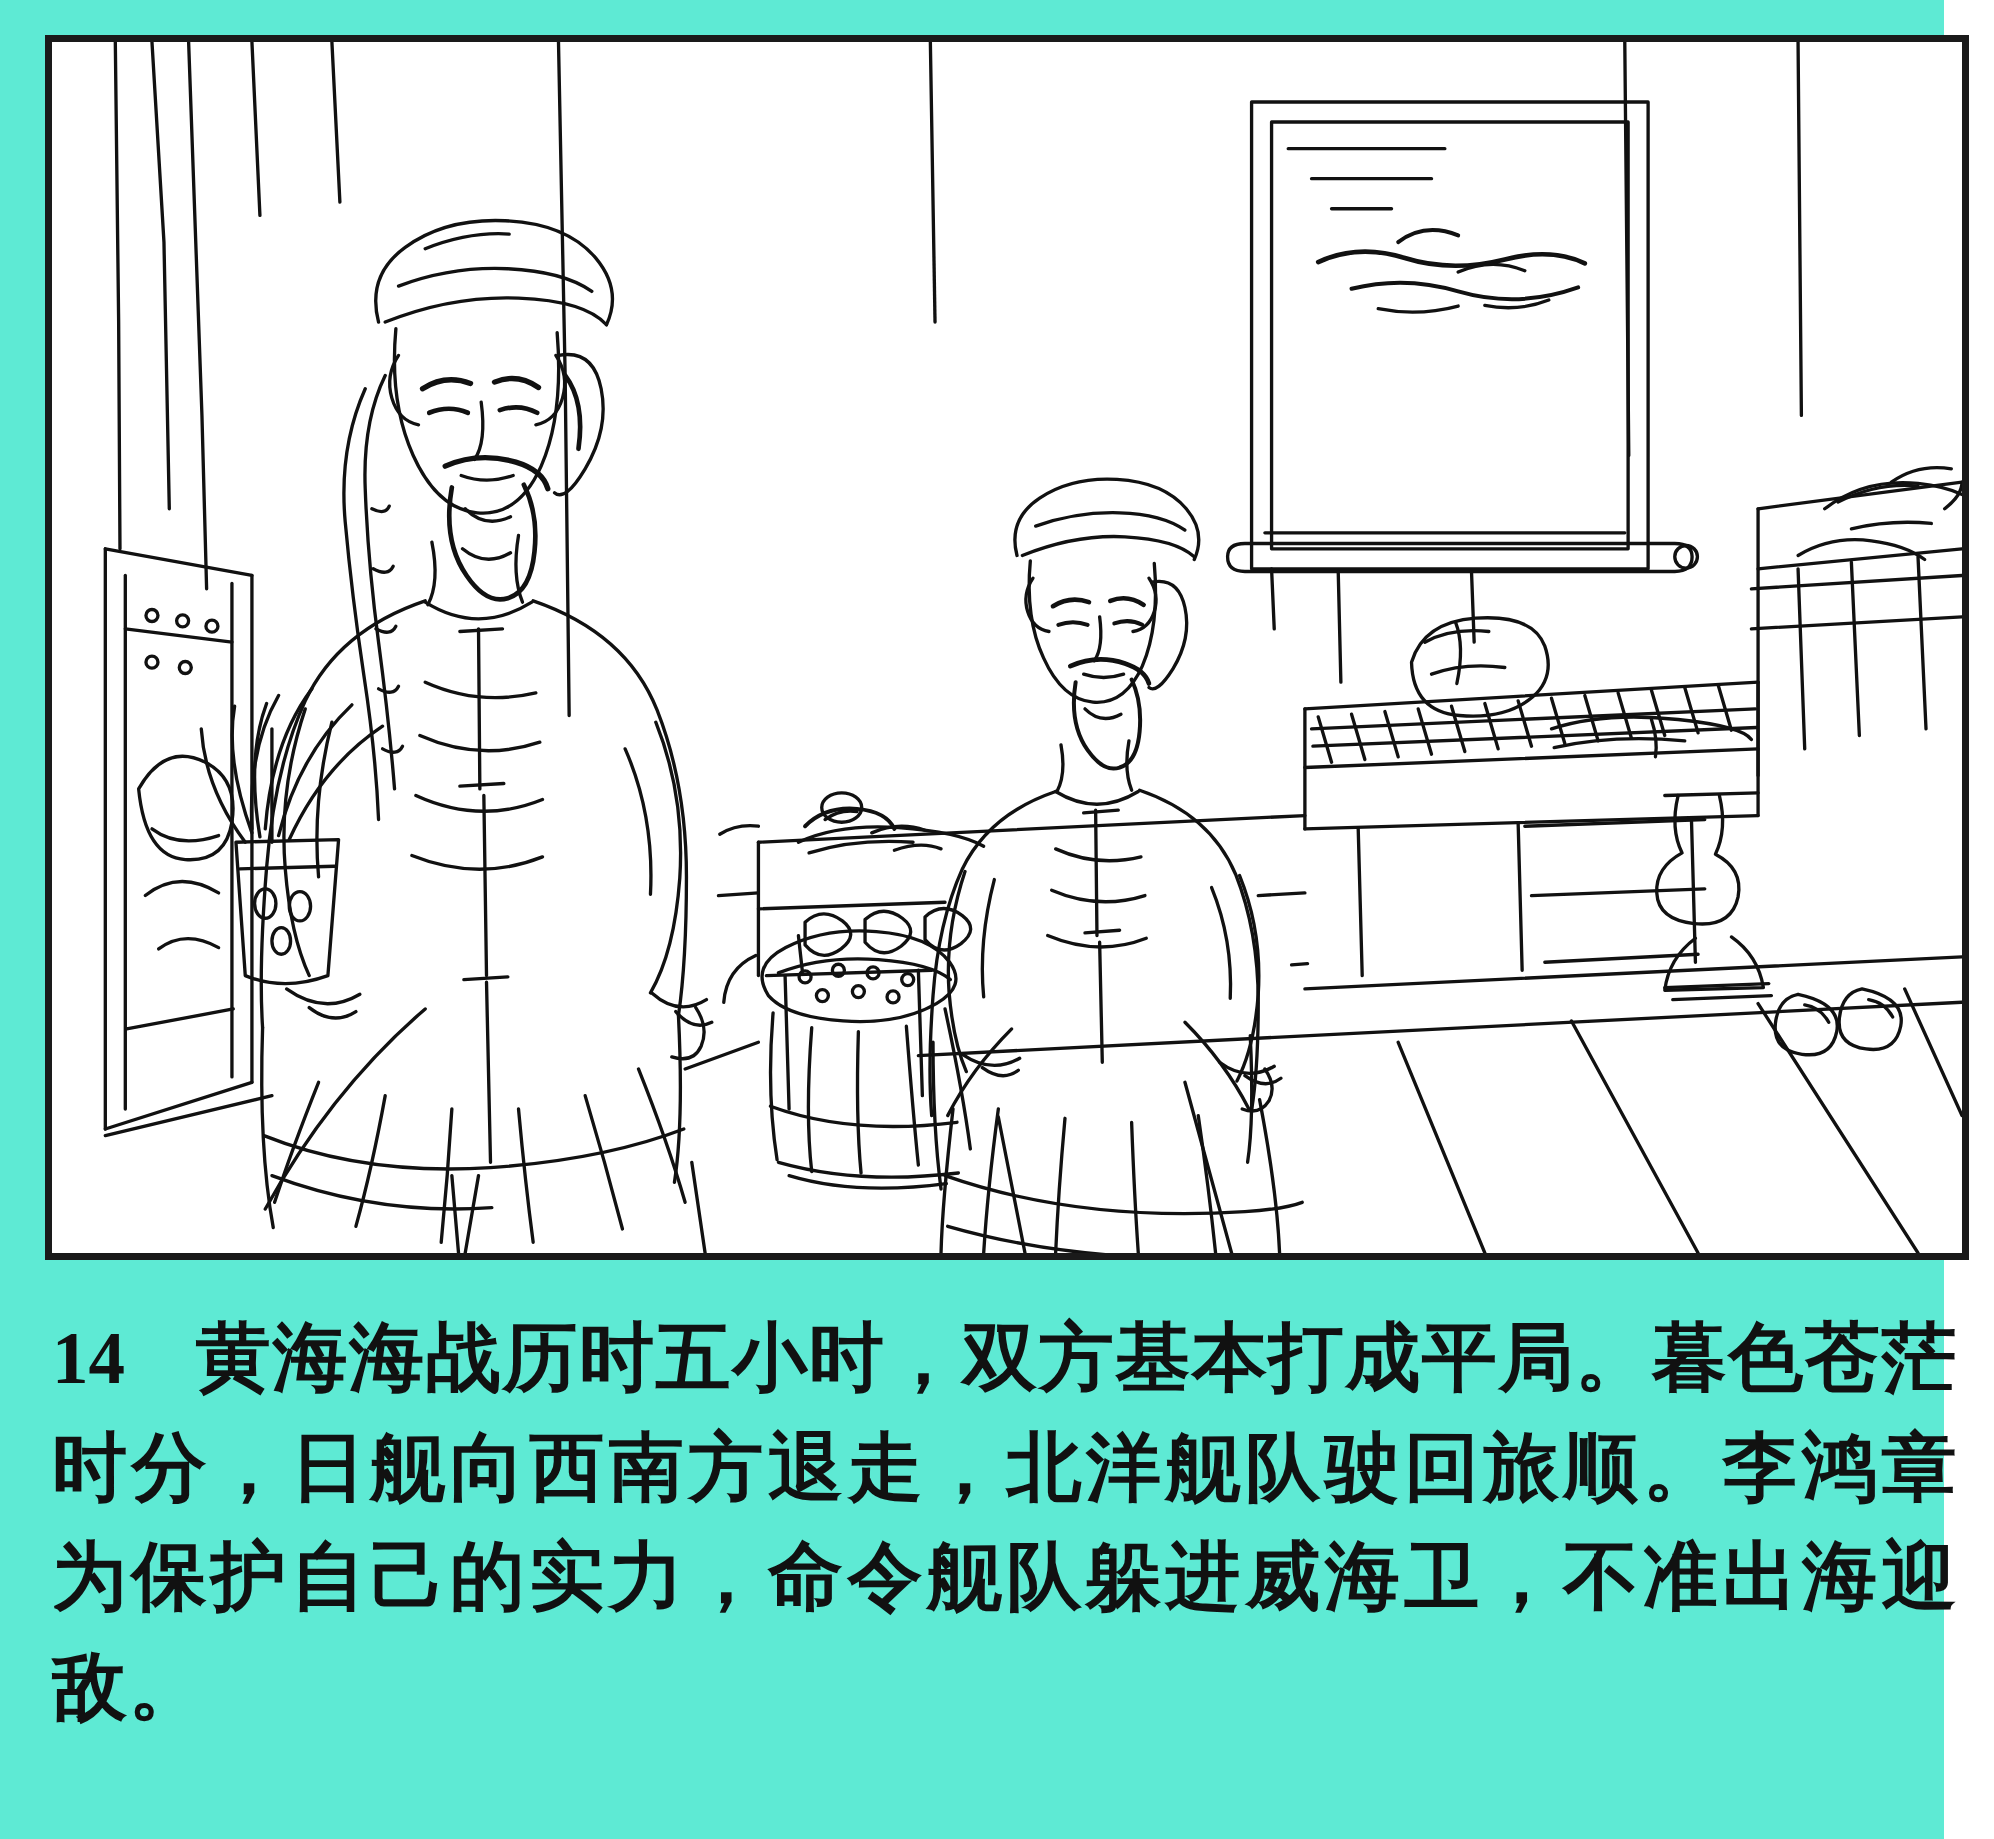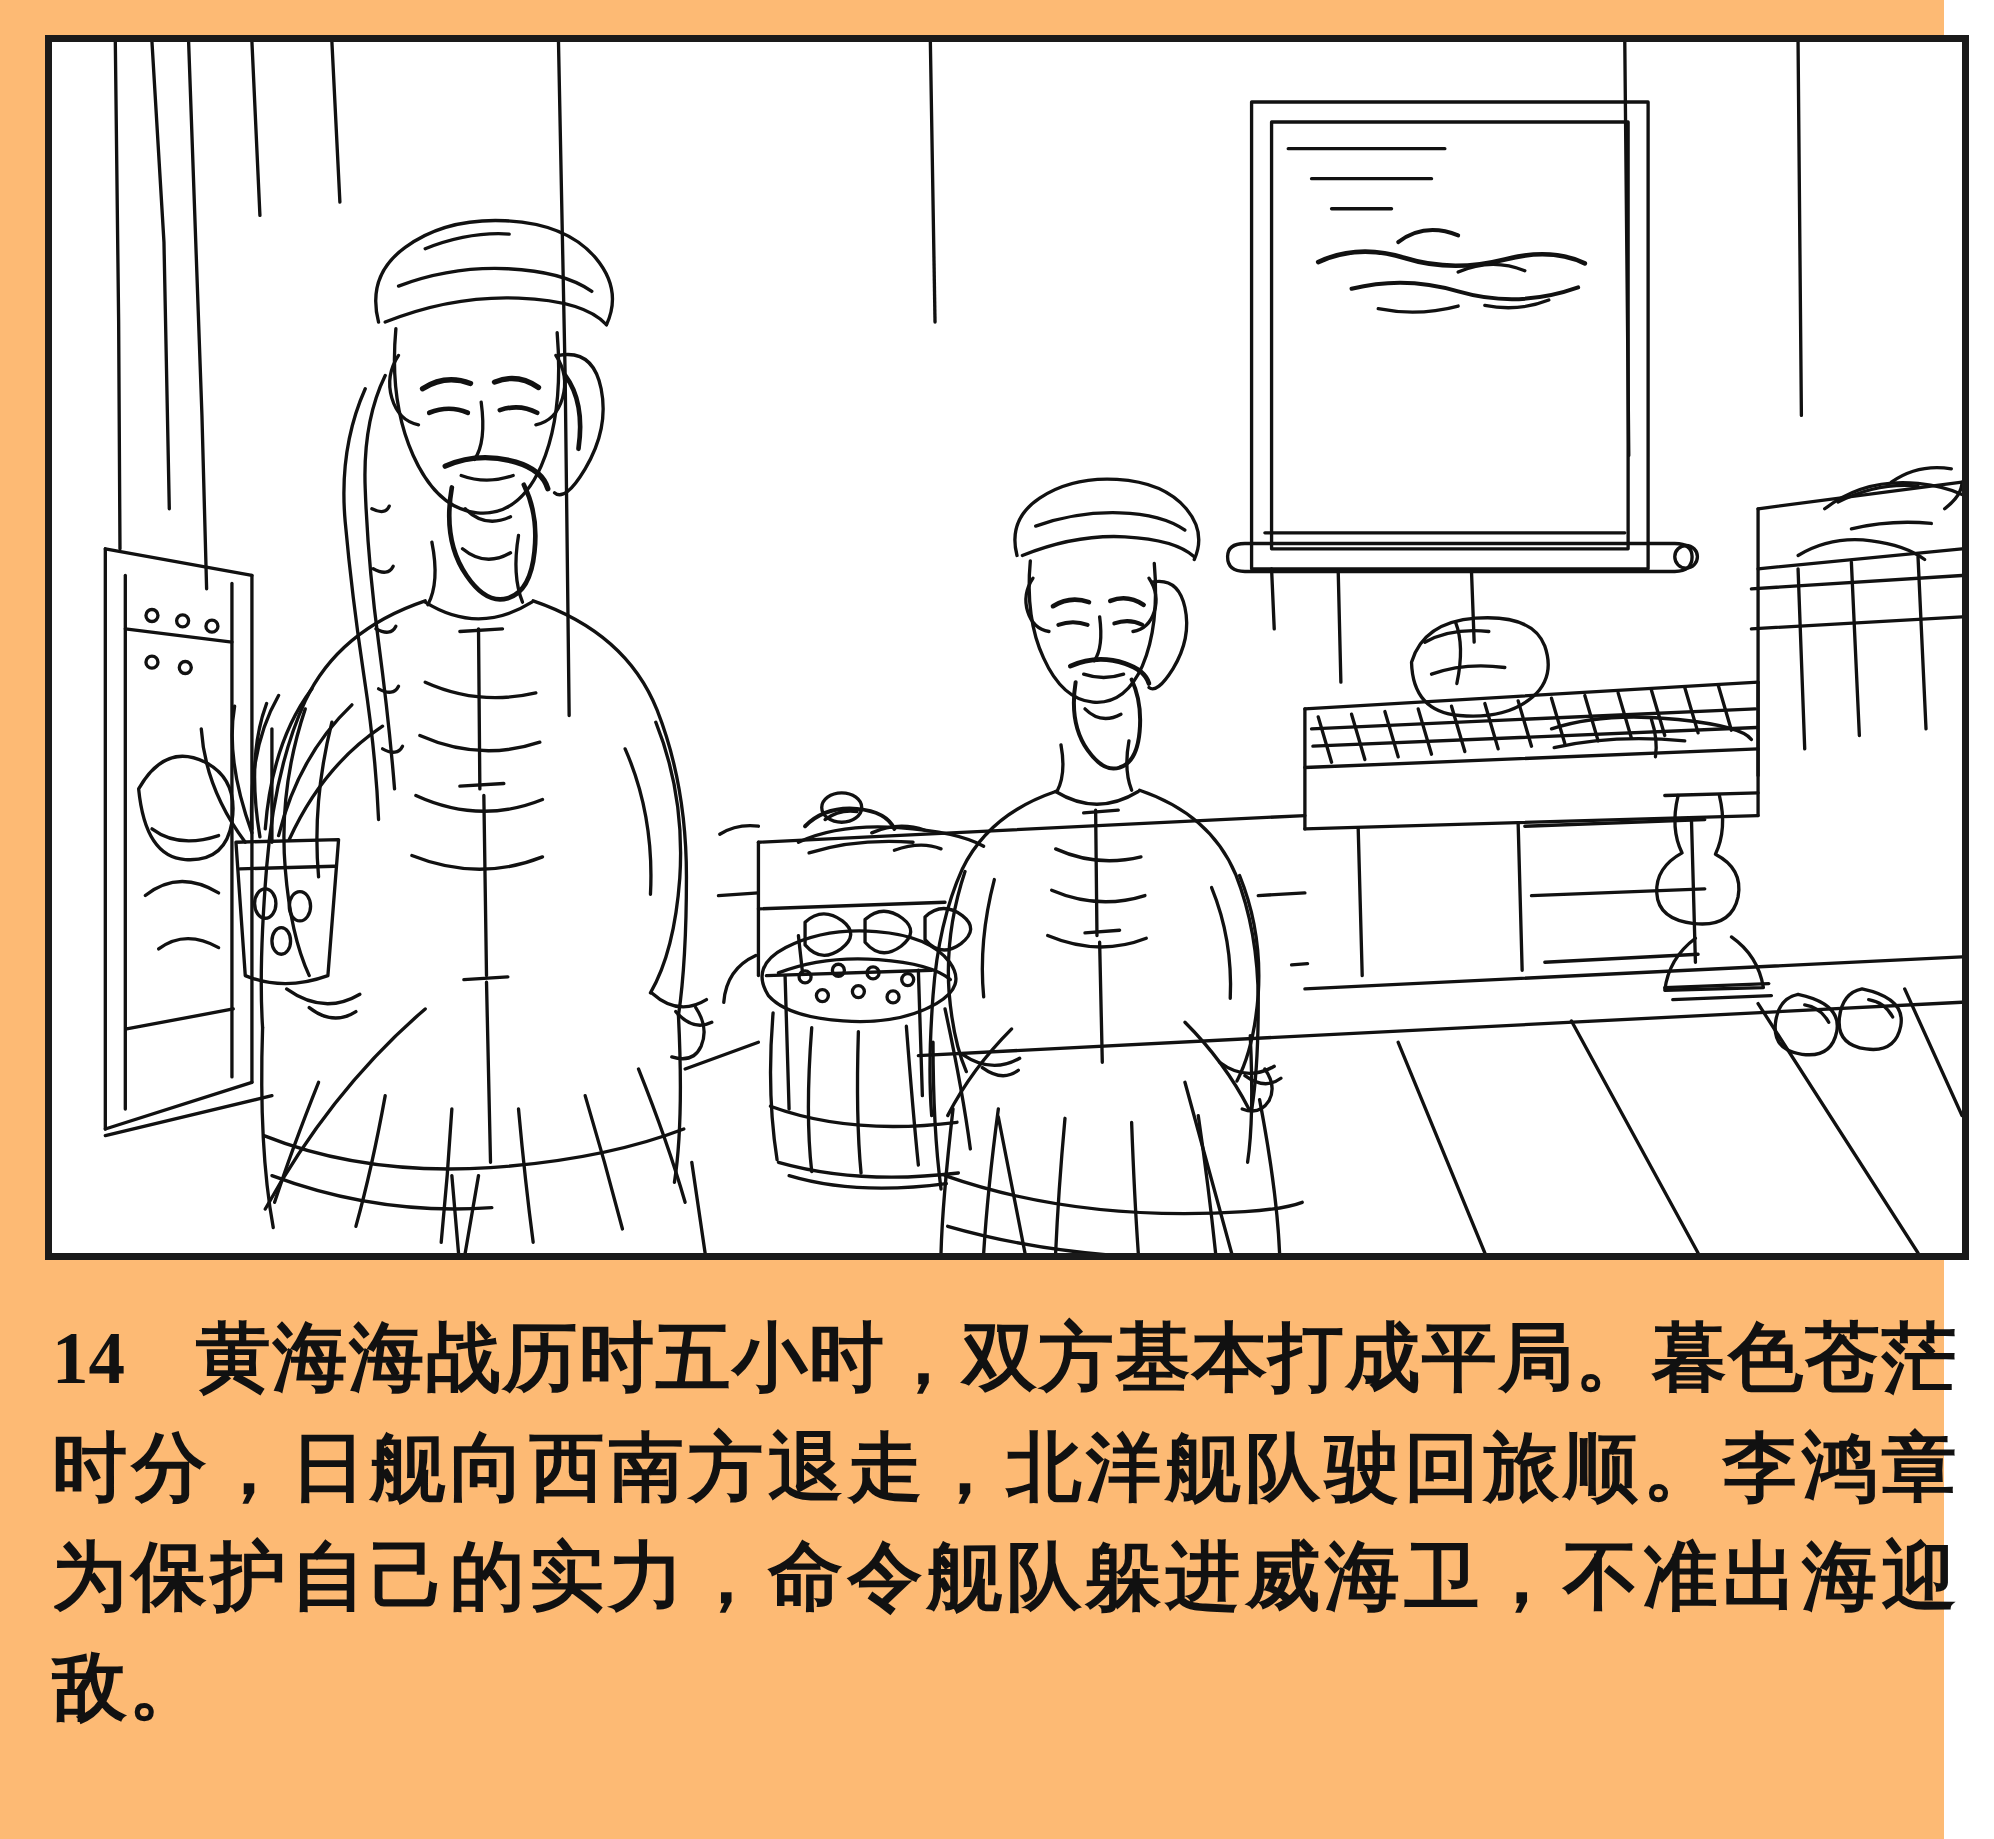--- a/index.html
+++ b/index.html
@@ -11,21 +11,21 @@
     width: 1995px;
     height: 1840px;
     font-family: "DejaVu Sans", sans-serif;
     color: #111111;
     overflow: hidden;
   }
   .page {
     position: relative;
     width: 1944px;
     height: 1840px;
-    background: #fdba74;
+    background: #5eead4;
     box-sizing: border-box;
   }
 
   
   .panel {
     position: absolute;
     left: 45px;
     top: 35px;
     width: 1924px;
     height: 1225px;

